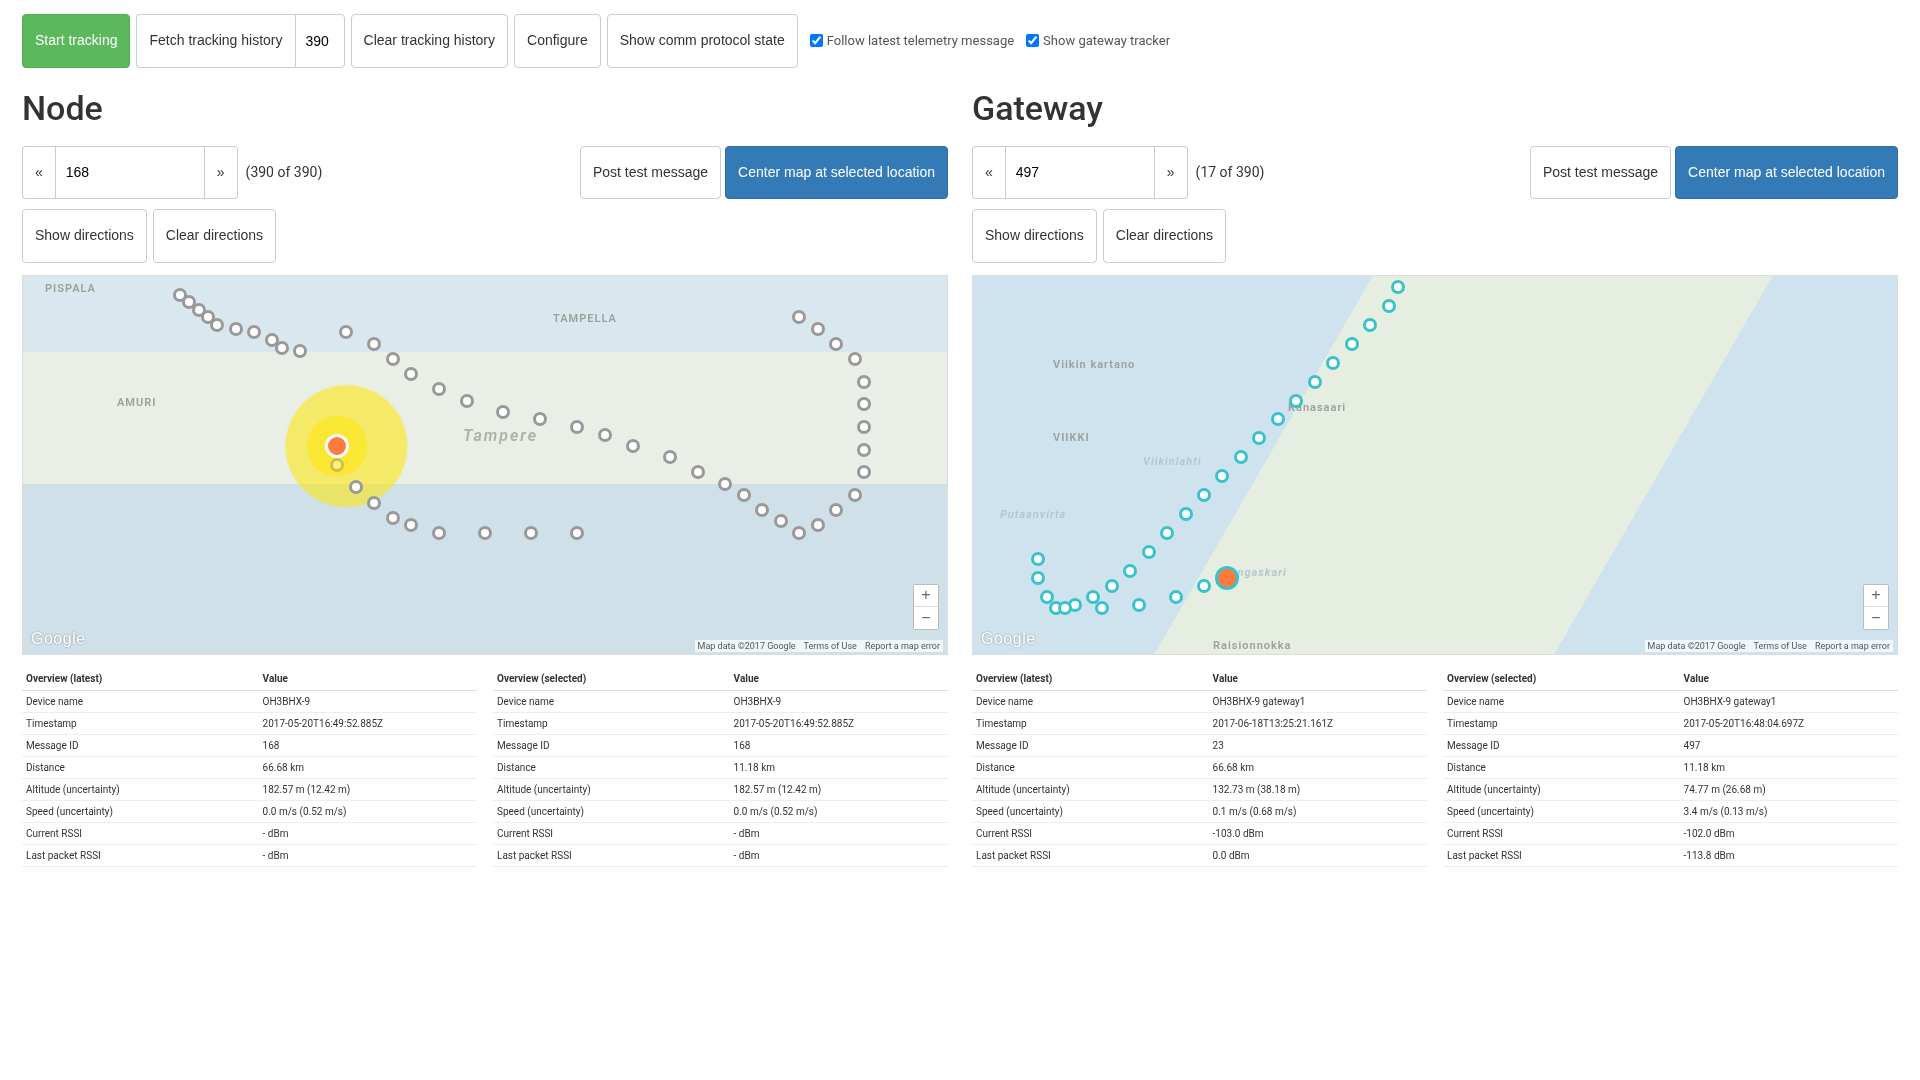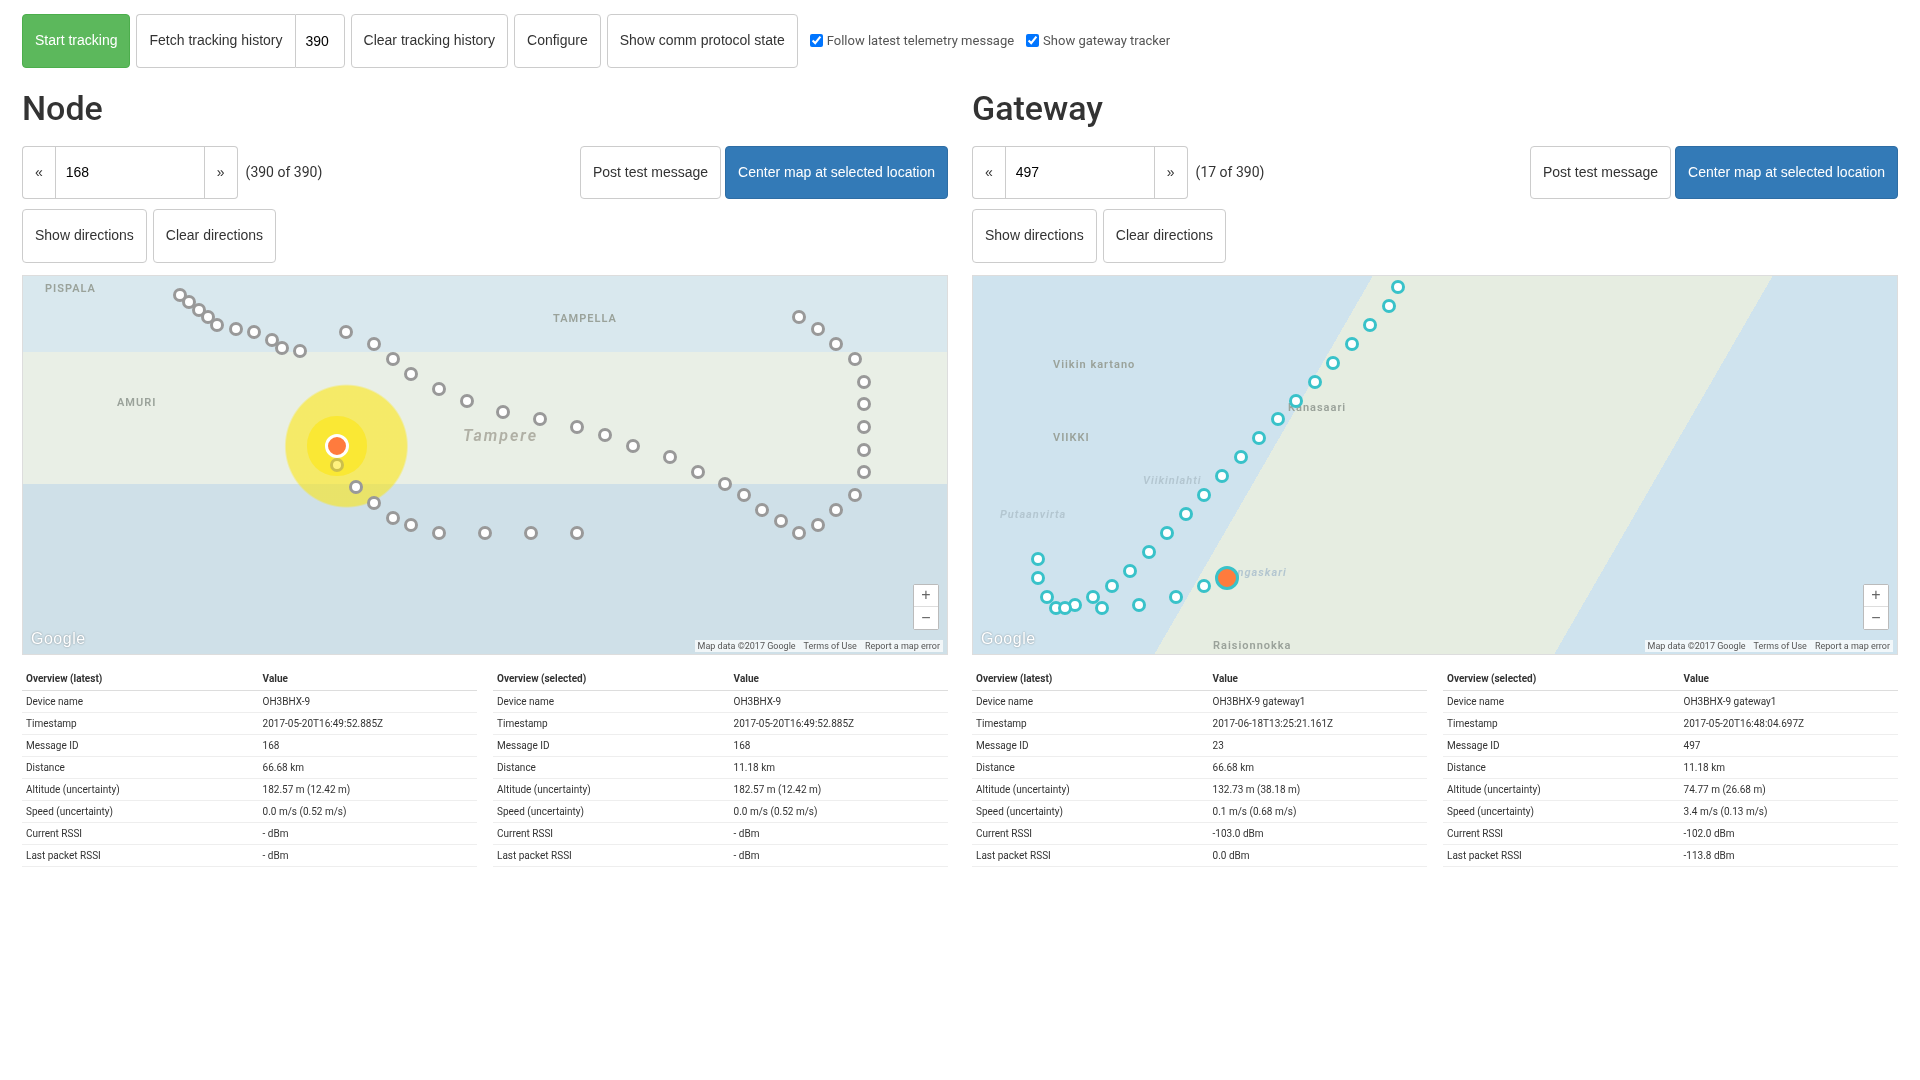--- a/index.html
+++ b/index.html
@@ -460,21 +460,21 @@
     </div>
 
     <div class="dir-row">
       <button class="btn">Show directions</button>
       <button class="btn">Clear directions</button>
     </div>
 
     <div class="map map-gateway">
       <span class="map-label" style="left:80px; top:82px;">Viikin kartano</span>
       <span class="map-label" style="left:80px; top:155px;">VIIKKI</span>
-      <span class="map-label" style="left:170px; top:198px; font-style:italic; color:#b3c6d0;">Viikinlahti</span>
+      <span class="map-label" style="left:170px; top:179px; font-style:italic; color:#b3c6d0;">Viikinlahti</span>
       <span class="map-label" style="left:10px; top:232px; font-style:italic; color:#b3c6d0;margin-left:17px;">Putaanvirta</span>
       <span class="map-label" style="left:250px; top:290px; font-style:italic; color:#b3c6d0;">Rengaskari</span>
       <span class="map-label" style="left:240px; top:363px;">Raisionnokka</span>
       <span class="map-label" style="left:315px; top:125px;">Kanasaari</span>
 
       <div class="track-gw" id="gw-track">
           <div class="dot dot-gw" style="left: 46%; top: 3%;"></div>
           <div class="dot dot-gw" style="left: 45%; top: 8%;"></div>
           <div class="dot dot-gw" style="left: 43%; top: 13%;"></div>
           <div class="dot dot-gw" style="left: 41%; top: 18%;"></div>

